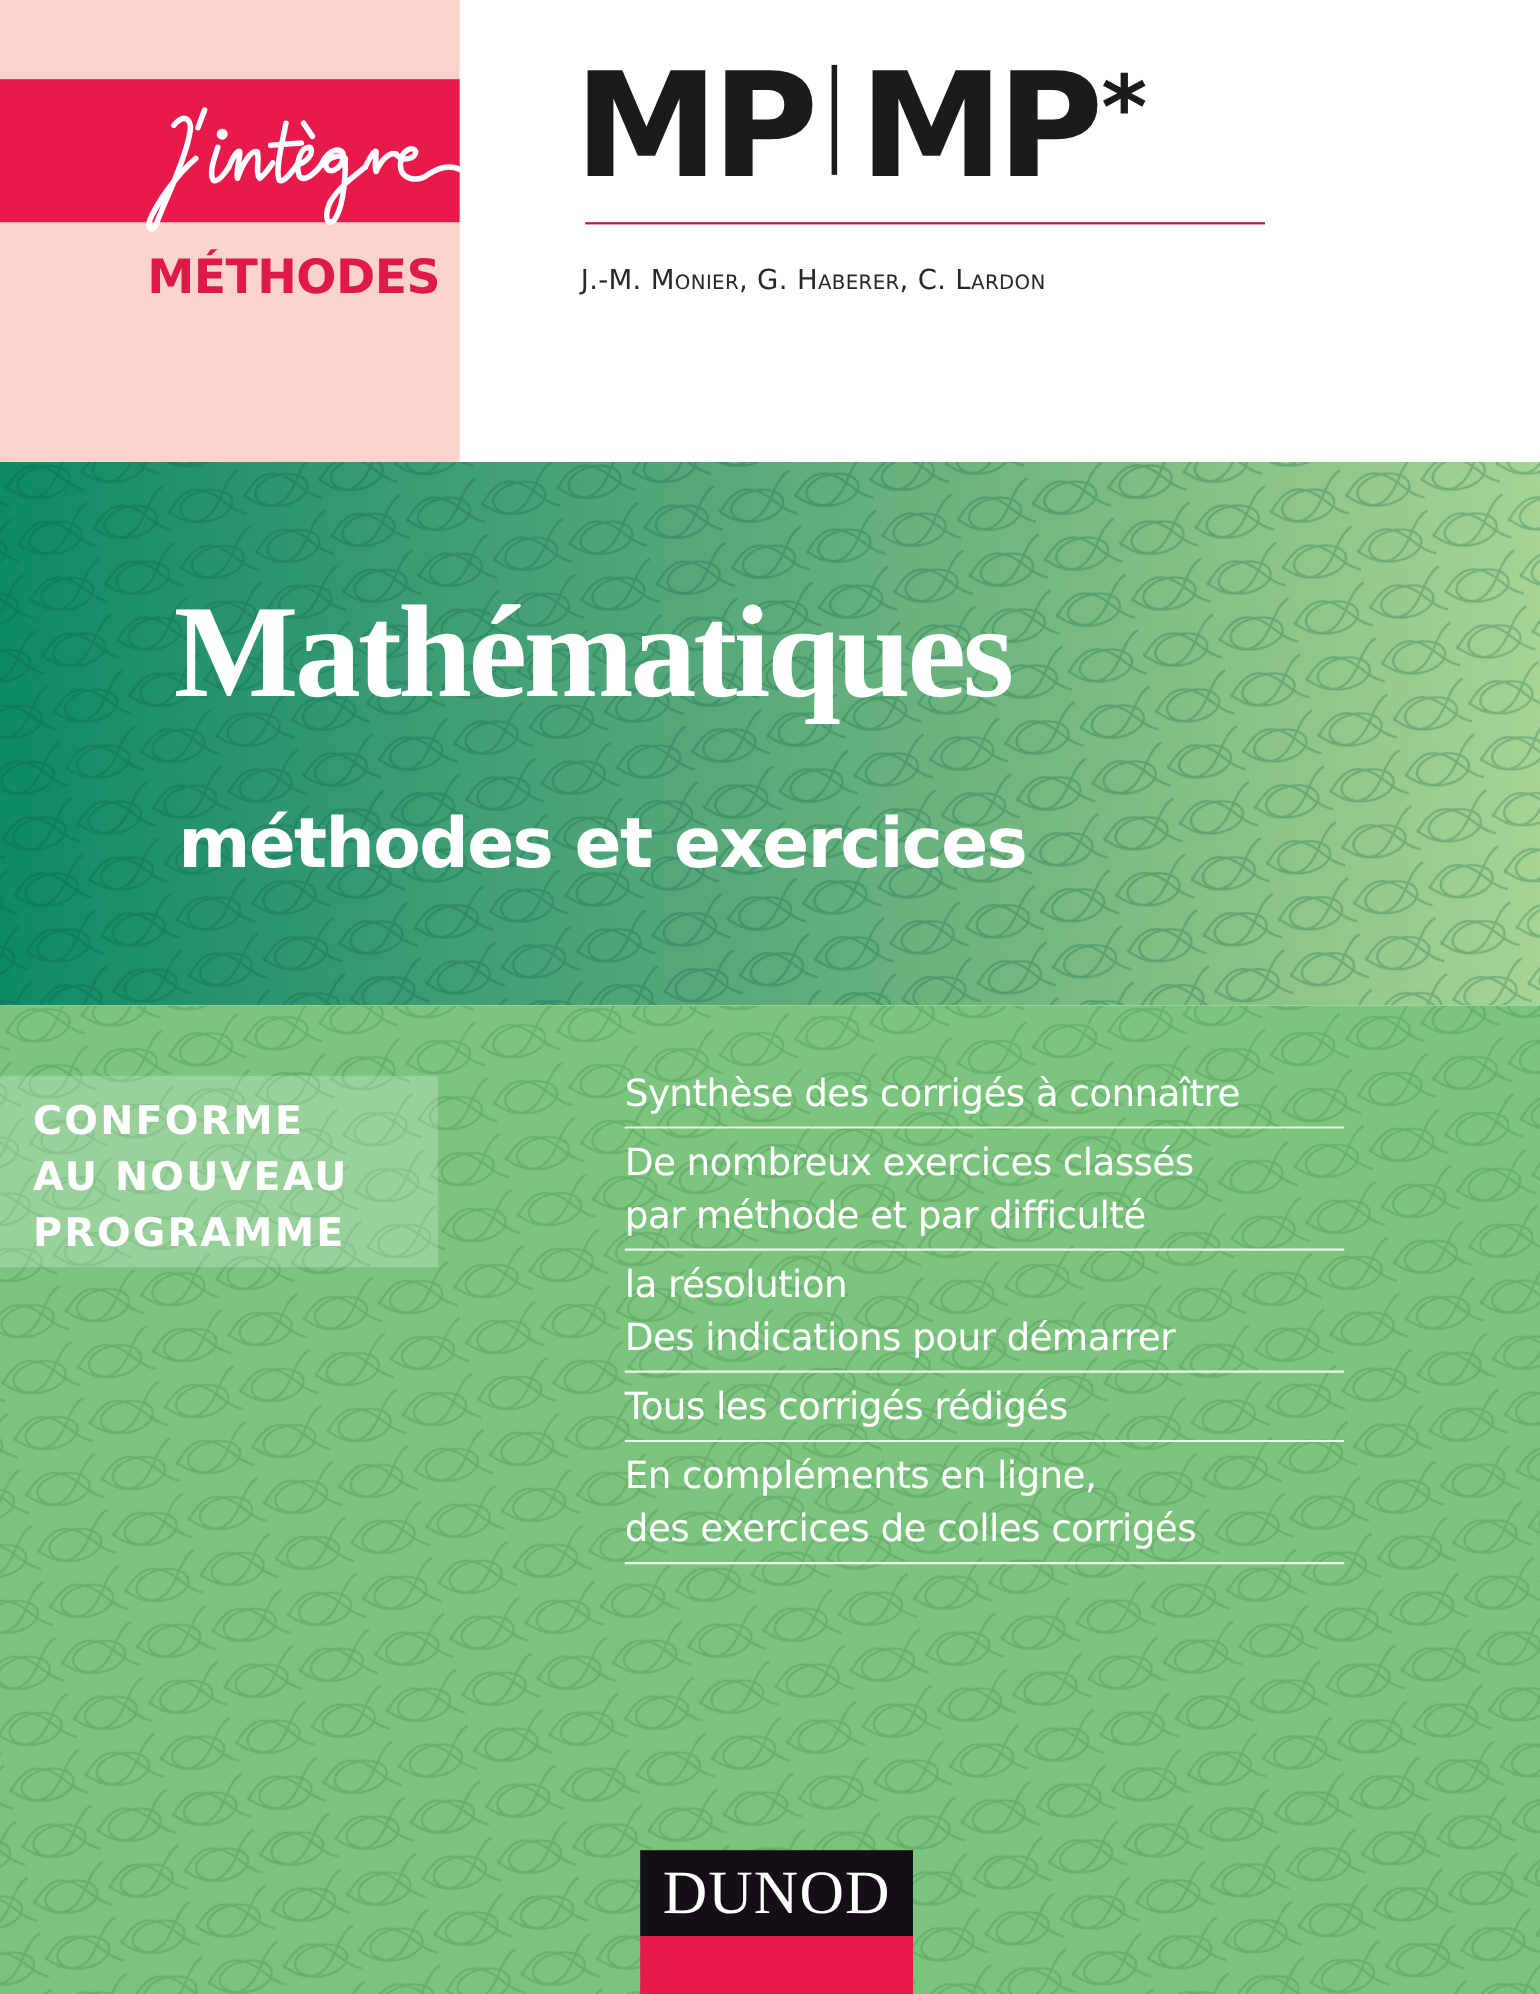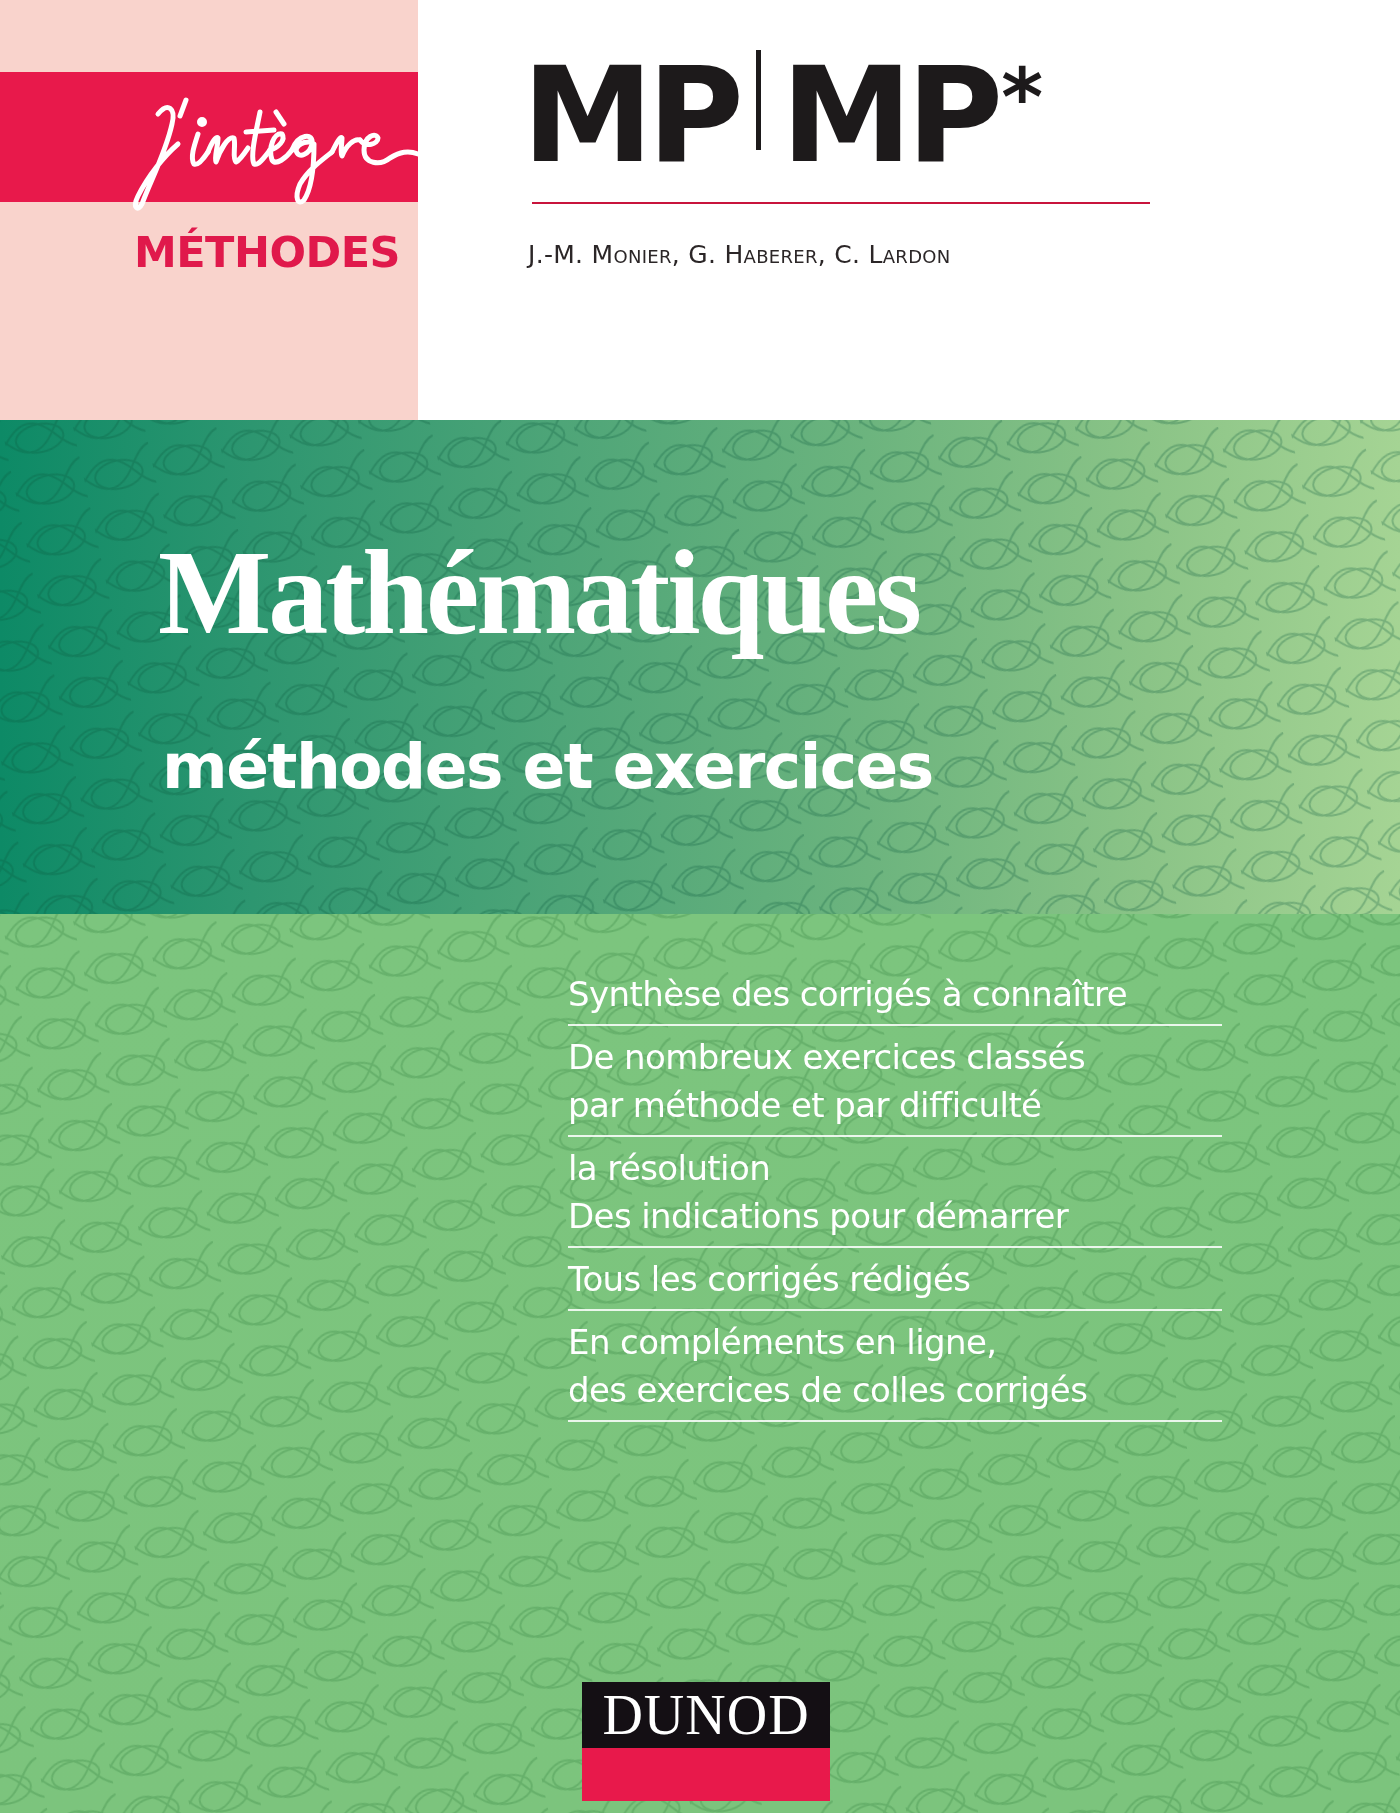--- a/index.html
+++ b/index.html
@@ -6,21 +6,21 @@
     body { width: 1400px; height: 1813px; position: relative; overflow: hidden; background: #ffffff; font-family: "DejaVu Sans", sans-serif; }
 
     .top-left { position: absolute; left: 0; top: 0; width: 418px; height: 420px; background: #f9d3cc; }
     .series-band { position: absolute; left: 0; top: 72px; width: 418px; height: 130px; background: #e8194b; }
     .series-script { position: absolute; left: 128px; top: 72px; width: 290px; height: 140px; }
     .series-script svg { width: 100%; height: 100%; overflow: visible; }
     .collection-label { position: absolute; right: 18px; top: 224px; text-align: right; color: #e0194b; font-family: "DejaVu Sans", sans-serif; font-weight: bold; font-size: 43px; line-height: 56px; letter-spacing: -0.5px; }
     .collection-label div { white-space: nowrap; margin-left: 37px; }
 
     .top-right { position: absolute; left: 418px; top: 0; width: 982px; height: 420px; background: #ffffff; }
-    .level-title { position: absolute; left: 522px; top: 50px; display: flex; align-items: flex-start; font-family: "DejaVu Sans", sans-serif; font-weight: bold; color: #1d1a1b; font-size: 132px; line-height: 130px; letter-spacing: -6px; }
+    .level-title { position: absolute; left: 522px; top: 50px; display: flex; align-items: center; font-family: "DejaVu Sans", sans-serif; font-weight: bold; color: #1d1a1b; font-size: 132px; line-height: 130px; letter-spacing: -6px; }
     .level-title .sep { display: inline-block; width: 5px; height: 100px; background: #1d1a1b; margin: 0 20px 12px 18px; }
     .level-title .star { font-size: 80px; line-height: 80px; align-self: flex-start; margin-left: 4px; margin-top: 8px; letter-spacing: 0; }
     .title-rule { position: absolute; left: 532px; top: 202px; width: 618px; height: 2px; background: #c8143c; }
     .authors { position: absolute; left: 528px; top: 240px; font-family: "DejaVu Sans", sans-serif; color: #2b2627; font-size: 25px; letter-spacing: 0.3px; font-variant: small-caps; }
 
     .hero { position: absolute; left: 0; top: 420px; width: 1400px; height: 494px;
       background: linear-gradient(90deg, #0d8a66 0%, #2d9670 18%, #4ea578 40%, #6cb47e 62%, #8bc487 82%, #a5d494 100%); overflow: hidden; }
     .hero .pattern, .lower .pattern { position: absolute; inset: 0; width: 100%; height: 100%; opacity: 0.28; }
     .hero-title { position: absolute; left: 158px; top: 108px; color: #ffffff; font-family: Liberation Serif, serif; font-weight: bold; font-size: 120px; line-height: 130px; letter-spacing: -3px; white-space: nowrap; }
     .hero-subtitle { position: absolute; left: 162px; top: 302px; color: #ffffff; font-family: "DejaVu Sans", sans-serif; font-weight: bold; font-size: 63px; line-height: 90px; letter-spacing: -1.5px; white-space: nowrap; }
@@ -28,21 +28,21 @@
     .lower { position: absolute; left: 0; top: 914px; width: 1400px; height: 899px; background: linear-gradient(180deg, #7cc57e 0%, #7cc47d 100%); overflow: hidden; }
     .badge { position: absolute; left: 0; top: 64px; width: 398px; height: 174px; background: rgba(255,255,255,0.22); }
     .badge-text { position: absolute; left: 30px; top: 16px; color: #ffffff; font-family: "DejaVu Sans", sans-serif; font-weight: bold; font-size: 36px; line-height: 51px; letter-spacing: 2px; }
     .badge-text div { white-space: nowrap; }
 
     .features { position: absolute; left: 568px; top: 56px; width: 654px; }
     .feature { border-bottom: 2px solid rgba(255,255,255,0.85); padding: 0 0 6px 0; margin-bottom: 7px; }
     .feature div { color: #ffffff; font-family: "DejaVu Sans", sans-serif; font-size: 34px; line-height: 48px; letter-spacing: -0.6px; white-space: nowrap; font-weight: normal; }
 
     .publisher { position: absolute; left: 582px; top: 1682px; width: 248px; height: 131px; }
-    .publisher-top { height: 66px; background: #140f14; display: flex; align-items: center; justify-content: center; }
+    .publisher-top { height: 78px; background: #140f14; display: flex; align-items: center; justify-content: center; }
     .publisher-name { color: #ffffff; font-family: "Liberation Serif", serif; font-size: 56px; letter-spacing: 1px; line-height: 60px; }
     .publisher-bottom { height: 53px; background: #e8194b; }
   </style>
 </head>
 <body>
 
 <div class="top-left">
   <div class="series-band"></div>
   <div class="series-script" aria-label="j'intègre">
     <svg viewBox="0 0 290 140">
@@ -106,20 +106,27 @@
     <defs>
       <pattern id="loops2" width="70" height="52" patternUnits="userSpaceOnUse" patternTransform="rotate(-12)">
         <path d="M0 26 C 18 4, 34 4, 52 26 S 86 48, 104 26" fill="none" stroke="#2f7e3c" stroke-width="2"></path>
         <path d="M-10 10 C 10 40, 30 50, 50 20 S 80 -4, 100 30" fill="none" stroke="#2f7e3c" stroke-width="2"></path>
         <ellipse cx="35" cy="26" rx="24" ry="14" fill="none" stroke="#2f7e3c" stroke-width="2"></ellipse>
       </pattern>
     </defs>
     <rect width="1400" height="899" fill="url(#loops2)"></rect>
   </svg>
 
+  <div class="badge">
+    <div class="badge-text">
+      <div>CONFORME</div>
+      <div>AU NOUVEAU</div>
+      <div>PROGRAMME</div>
+    </div>
+  </div>
 
   <div class="features">
     <div class="feature">
       <div>Synthèse des corrigés à connaître</div>
     </div>
     <div class="feature">
       <div>De nombreux exercices classés</div>
       <div>par méthode et par difficulté</div>
     </div>
     <div class="feature">

